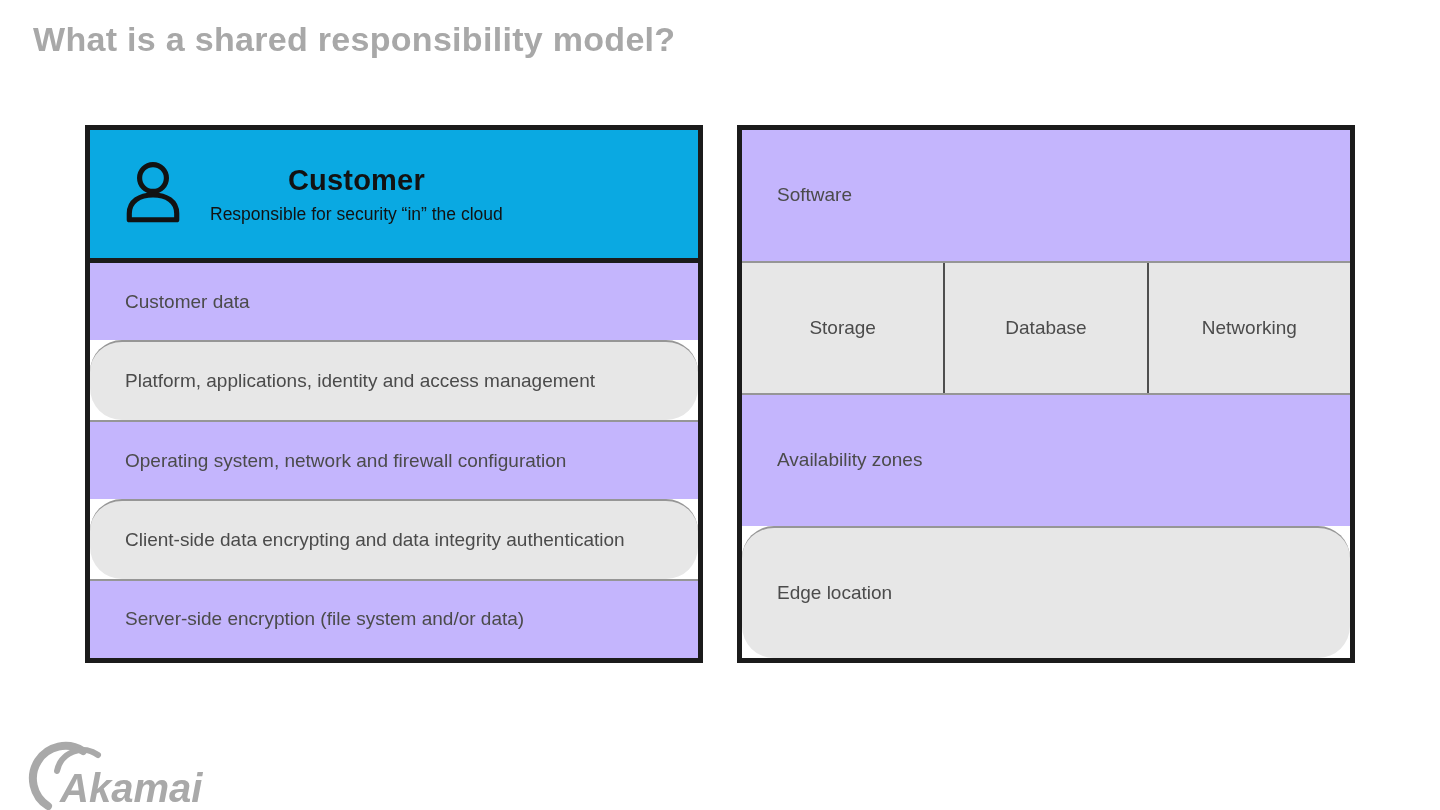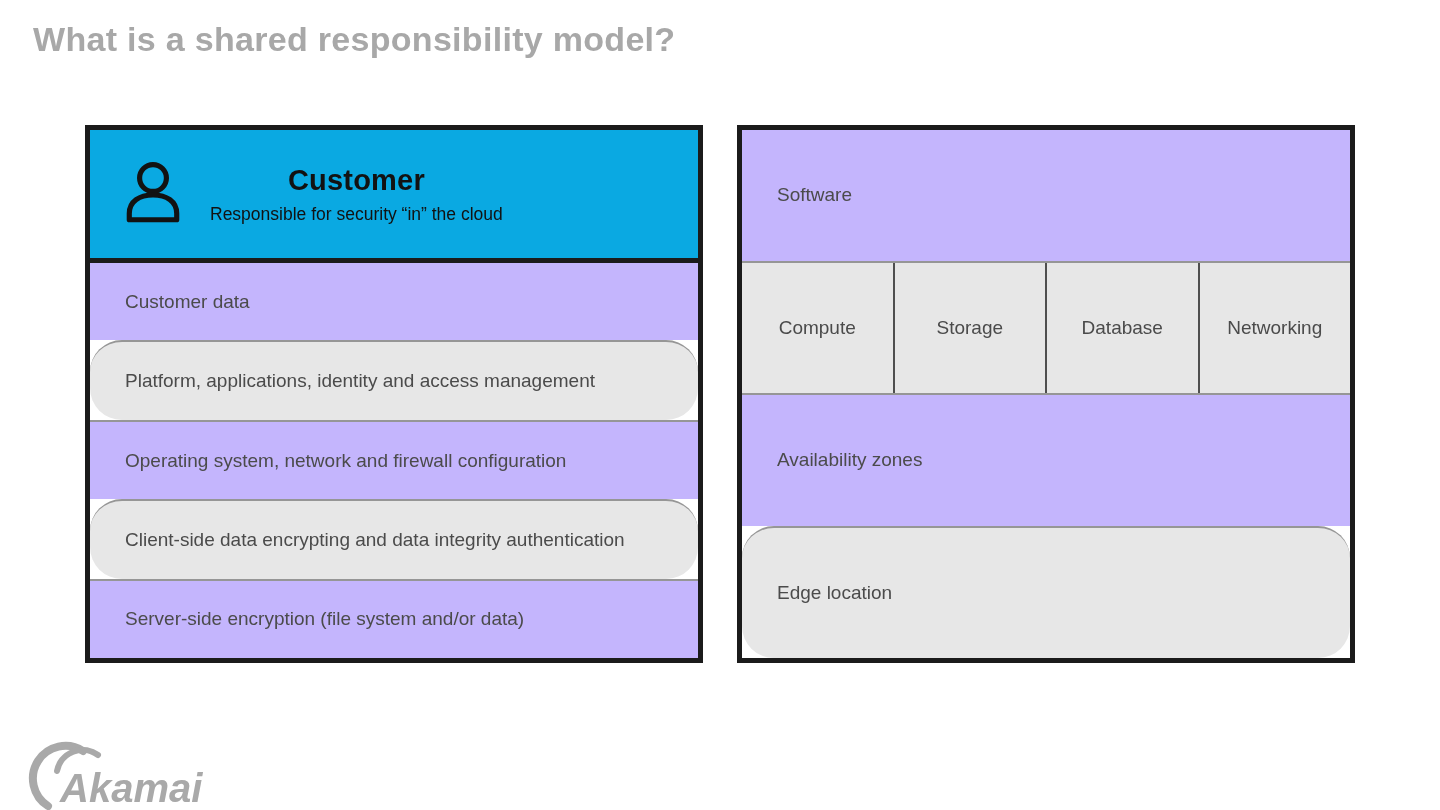--- a/index.html
+++ b/index.html
@@ -124,21 +124,20 @@
     <div class="row">Operating system, network and firewall configuration</div>
     <div class="row alt">Client-side data encrypting and data integrity authentication</div>
     <div class="row">Server-side encryption (file system and/or data)</div>
   </div>
 </div>
 
 <div class="panel provider">
   <div class="rows">
     <div class="row">Software</div>
     <div class="grid-row">
-      <div class="grid-cell">Compute</div>
       <div class="grid-cell">Storage</div>
       <div class="grid-cell">Database</div>
       <div class="grid-cell">Networking</div>
     </div>
     <div class="row">Availability zones</div>
     <div class="row alt">Edge location</div>
   </div>
 </div>
 
 <div class="logo">

